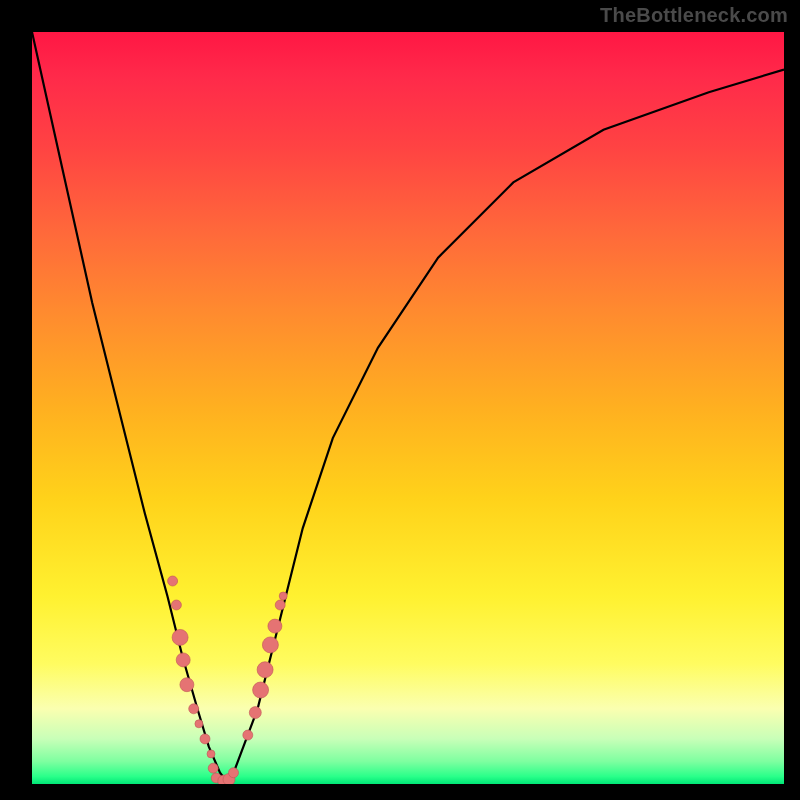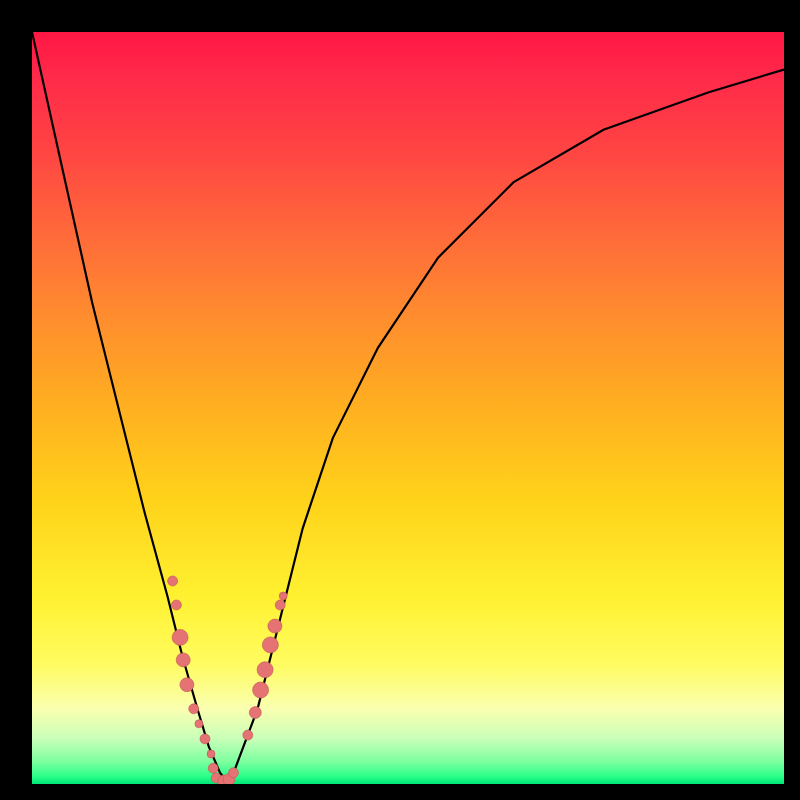--- a/index.html
+++ b/index.html
@@ -94,13 +94,14 @@
           <circle cx="228.6" cy="658.0" r="8" fill="#e57373" stroke="#c05555" stroke-width="0.6"></circle>
           <circle cx="233.1" cy="637.7" r="8" fill="#e57373" stroke="#c05555" stroke-width="0.6"></circle>
           <circle cx="238.4" cy="612.9" r="8" fill="#e57373" stroke="#c05555" stroke-width="0.6"></circle>
           <circle cx="242.9" cy="594.1" r="7" fill="#e57373" stroke="#c05555" stroke-width="0.6"></circle>
           <circle cx="248.2" cy="573.0" r="5" fill="#e57373" stroke="#c05555" stroke-width="0.6"></circle>
           <circle cx="251.2" cy="564.0" r="4" fill="#e57373" stroke="#c05555" stroke-width="0.6"></circle>
         </g>
     </svg>
   </div>
 
+  <div class="watermark">TheBottleneck.com</div>
 </div>
 
 </body></html>

